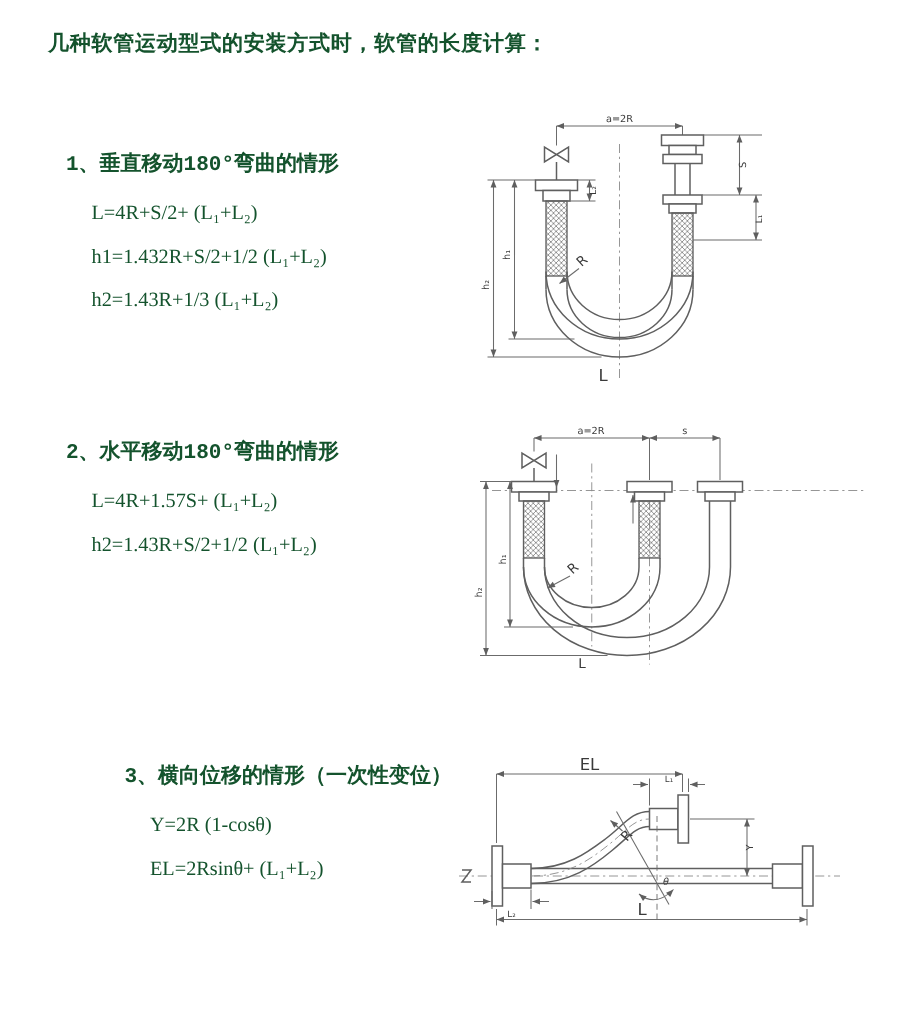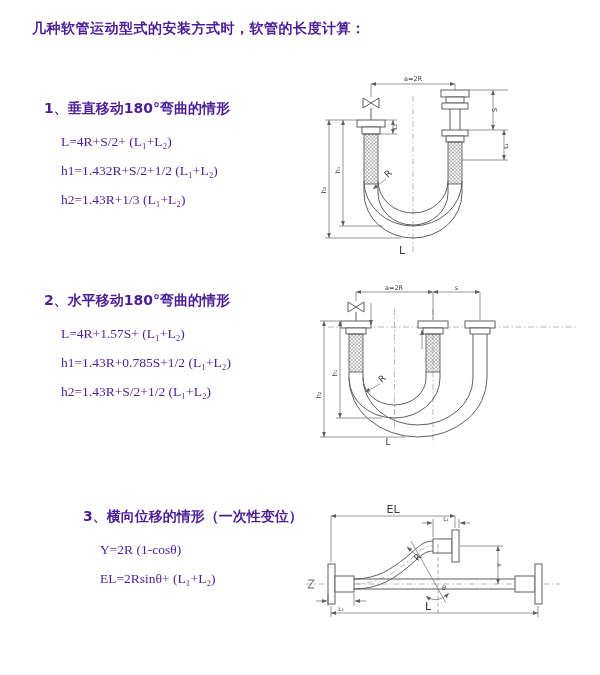--- a/index.html
+++ b/index.html
@@ -1,20 +1,20 @@
 <!DOCTYPE html>
 <html><head>
 <meta charset="utf-8">
 <style>
   html,body{margin:0;padding:0;background:#ffffff;}
   .page{position:relative;width:600px;height:675px;background:#fff;overflow:hidden;
-        font-family:"DejaVu Sans","Liberation Sans",sans-serif;color:#4c1d95;}
+        font-family:"DejaVu Sans","Liberation Sans",sans-serif;color:#14532d;}
   .title{position:absolute;left:32px;top:20px;font-size:14px;font-weight:700;letter-spacing:.5px;white-space:nowrap;}
   .sec{position:absolute;left:44px;}
-  .sec-h{font-size:14px;font-weight:700;white-space:nowrap;margin:0 0 9px 0;}
+  .sec-h{font-size:14px;font-weight:700;white-space:nowrap;margin:0 0 9px 0;font-family:Liberation Mono, monospace;}
   .fx{font-size:13.5px;line-height:29px;padding-left:17px;white-space:nowrap;font-family:Liberation Serif, serif;}
   .diagram{position:absolute;}
   
   .ol{stroke:#5f5f5f;stroke-width:1;fill:none;}         
   .fl{stroke:#5f5f5f;stroke-width:1;fill:#ffffff;}      
   .dl{stroke:#6b6b6b;stroke-width:.7;fill:none;}        
   .cl{stroke:#8a8a8a;stroke-width:.6;fill:none;stroke-dasharray:6 2.5 1.5 2.5;} 
   .dsh{stroke:#6b6b6b;stroke-width:.6;fill:none;stroke-dasharray:4 2.5;}
   svg text{font-size:6.5px;fill:#3a3a3a;font-family:"DejaVu Sans","Liberation Sans",sans-serif;}
   text.big{font-size:11px;} text.mid{font-size:9px;} text.sm{font-size:5.8px;}
@@ -114,21 +114,20 @@
       <path class="dl" d="M73,107 L60,117" marker-end="url(#mA)"></path>
       <text class="mid" transform="translate(77,104) rotate(-42)" text-anchor="middle">R</text>
     </g>
 
     <text class="big" x="89" y="182" text-anchor="middle">L</text>
   </svg>
 
   <div class="sec" style="top:292px;">
     <div class="sec-h">2、水平移动180°弯曲的情形</div>
     <div class="fx">L=4R+1.57S+ (L₁+L₂)</div>
-    <div class="fx">h1=1.43R+0.785S+1/2 (L₁+L₂)</div>
     <div class="fx">h2=1.43R+S/2+1/2 (L₁+L₂)</div>
   </div>
 
   <svg class="diagram" style="left:310px;top:283px;" width="282" height="170" viewBox="0 0 282 170">
     <defs>
       <marker id="mB" viewBox="0 0 10 10" refX="9.5" refY="5" markerWidth="8" markerHeight="8" orient="auto-start-reverse">
         <path d="M0.5,1.5 L9.5,5 L0.5,8.5 Z" fill="#5f5f5f"></path>
       </marker>
       <pattern id="hp2" width="3.5" height="3.5" patternUnits="userSpaceOnUse">
         <path d="M0,3.5 L3.5,0 M0,0 L3.5,3.5" stroke="#787878" stroke-width=".5"></path>

